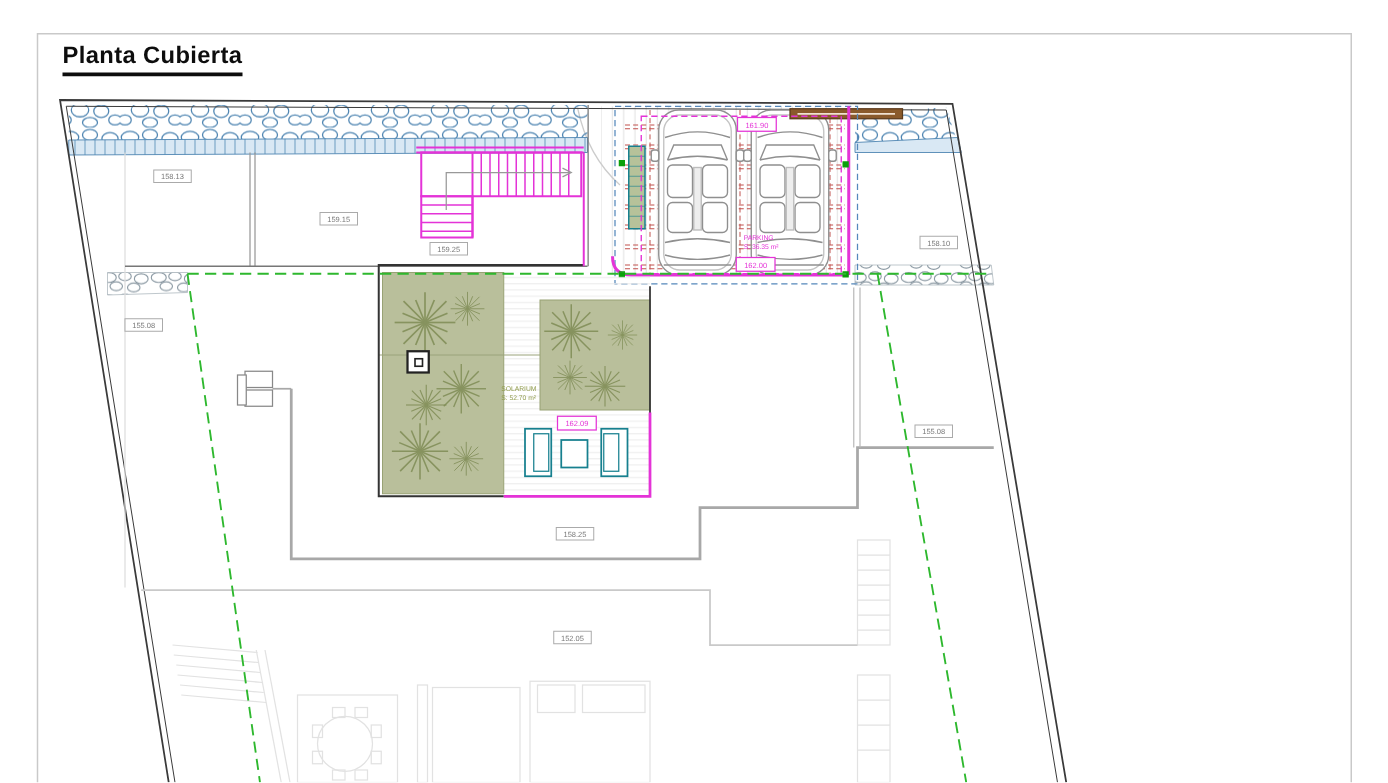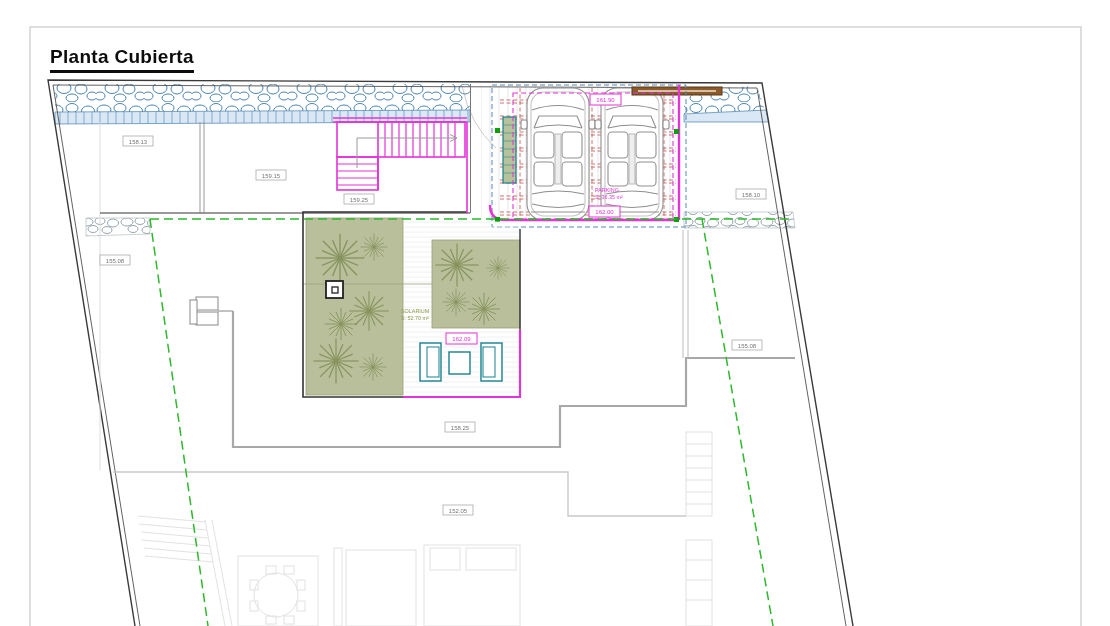--- a/index.html
+++ b/index.html
@@ -1,19 +1,19 @@
 <!DOCTYPE html>
 <html><head>
 <meta charset="utf-8">
 <style>
   html,body{margin:0;padding:0;background:#fff;}
   body{font-family:"Liberation Sans", sans-serif;}
   .canvas{position:relative;width:1110px;height:626px;overflow:hidden;background:#fff;}
   .plan-title{
-    position:absolute;left:50px;top:46px;
+    position:absolute;left:50px;top:34px;
     font-size:19px;font-weight:bold;color:#0d0d0d;
     border-bottom:3px solid #0d0d0d;padding-bottom:2px;letter-spacing:.3px;
     display:inline-block;z-index:5;
   }
   svg{position:absolute;left:0;top:0;}
   svg text{font-family:"Liberation Sans", sans-serif;}
   .tagtxt{font-size:6px;fill:#777;}
   .mtagtxt{font-size:6px;fill:#e433d7;}
   .areatxt-m{font-size:5.4px;fill:#e433d7;}
   .areatxt-o{font-size:5.4px;fill:#8f9a4a;}

